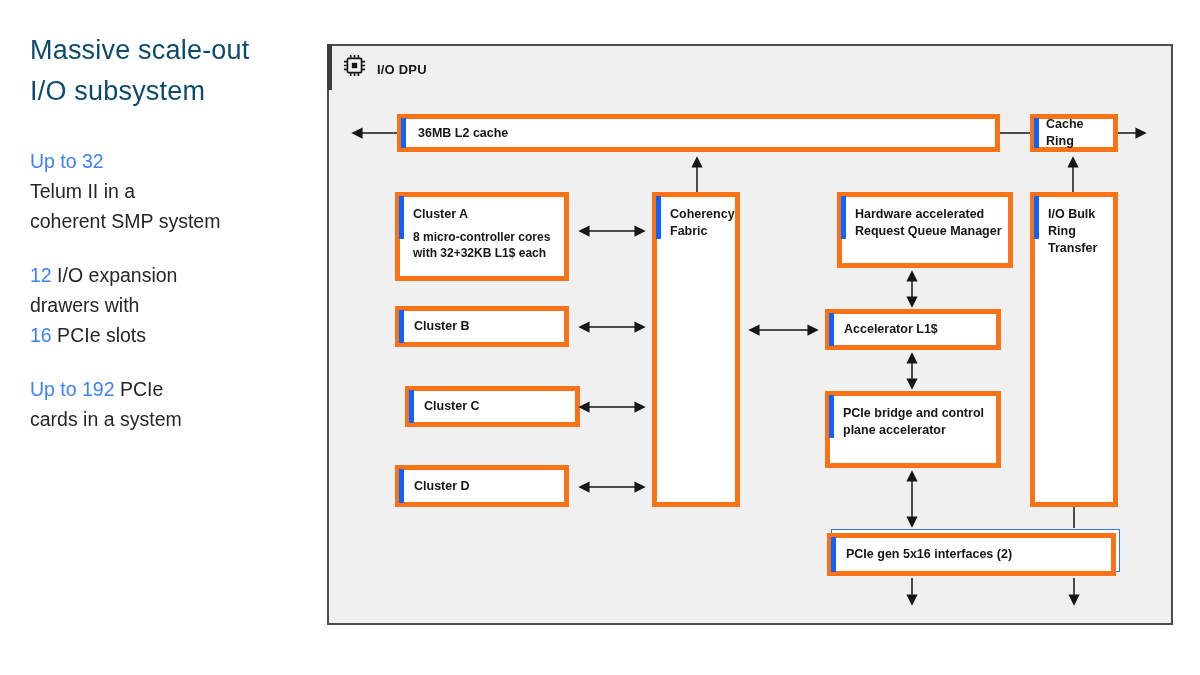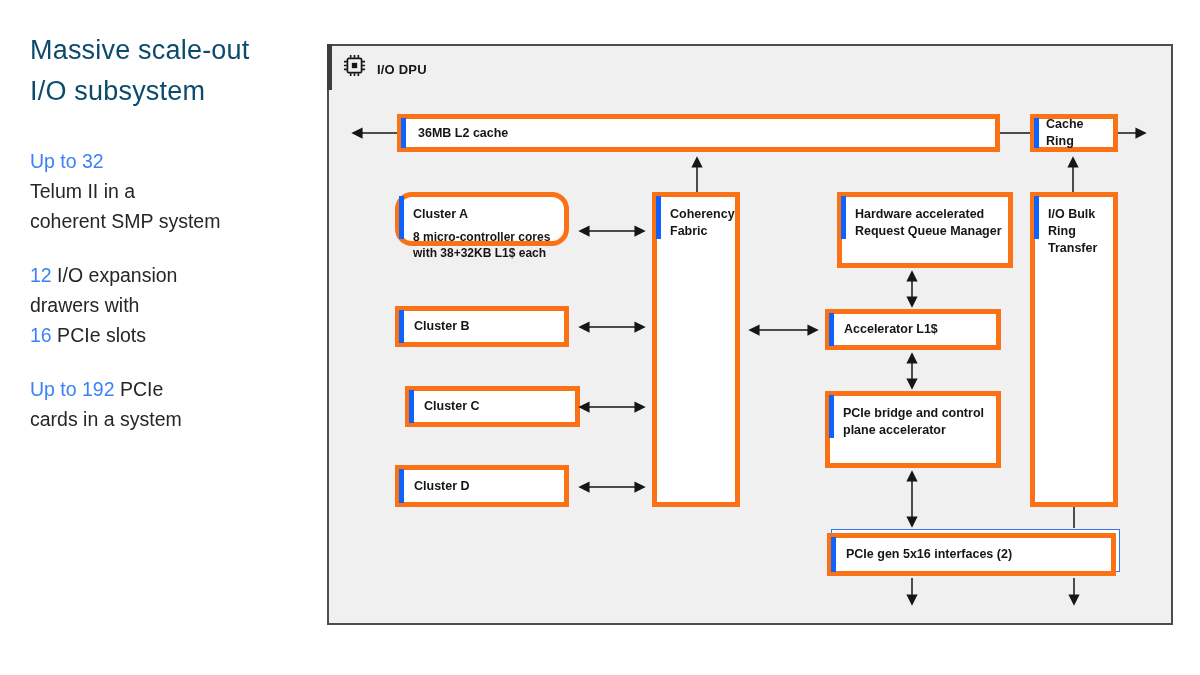--- a/index.html
+++ b/index.html
@@ -78,23 +78,23 @@
     </div>
 
     <div class="box v-center" style="left:68px;top:68px;width:603px;height:38px;padding-left:16px;">
       <span>36MB L2 cache</span>
     </div>
 
     <div class="box v-center" style="left:701px;top:68px;width:88px;height:38px;padding-left:11px;">
       <span>Cache Ring</span>
     </div>
 
-    <div class="box pad-top" style="left:66px;top:146px;width:174px;height:54px;border-radius:17px;">
+    <div class="box pad-top" style="left:66px;top:146px;width:174px;height:89px;">
       <div>Cluster A</div>
-      <div class="sub-label">8 micro-controller cores with 38+32KB L1$ each</div>
+      <div class="sub-label">8 micro-controller cores with 32+32KB L1$ each</div>
     </div>
 
     <div class="box v-center" style="left:66px;top:260px;width:174px;height:41px;">
       <span>Cluster B</span>
     </div>
 
     <div class="box v-center" style="left:76px;top:340px;width:175px;height:41px;">
       <span>Cluster C</span>
     </div>
 

